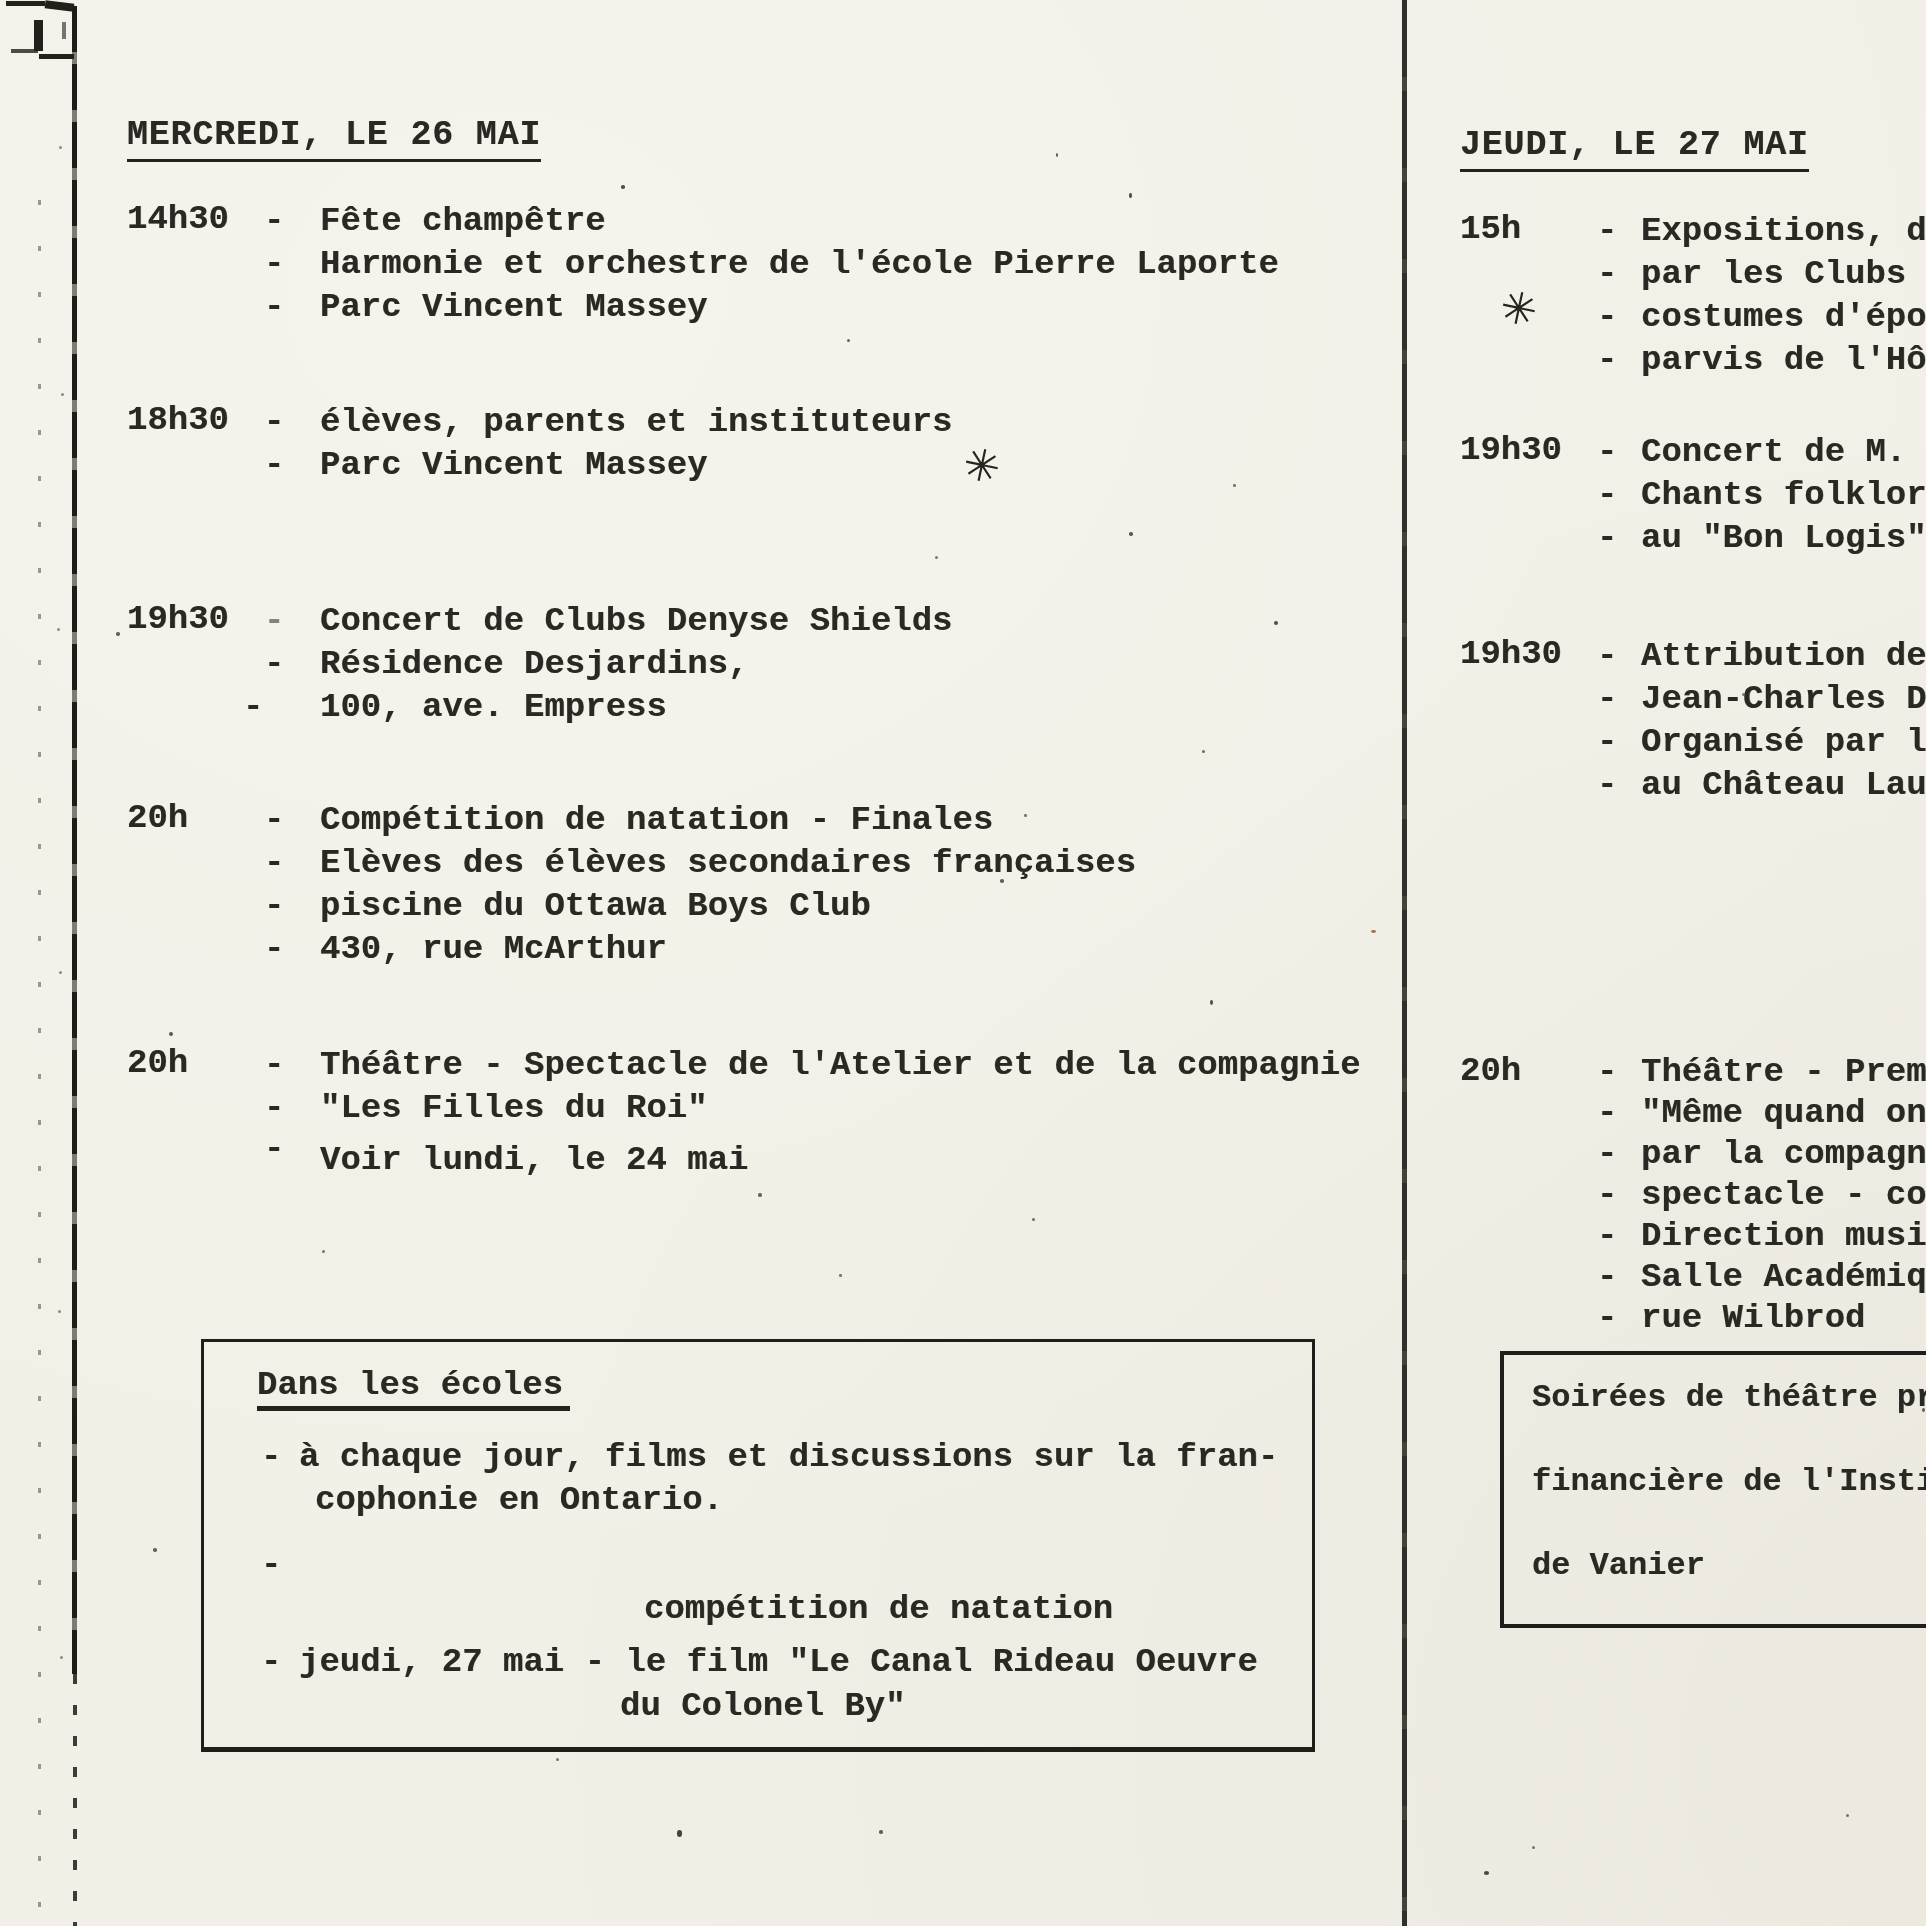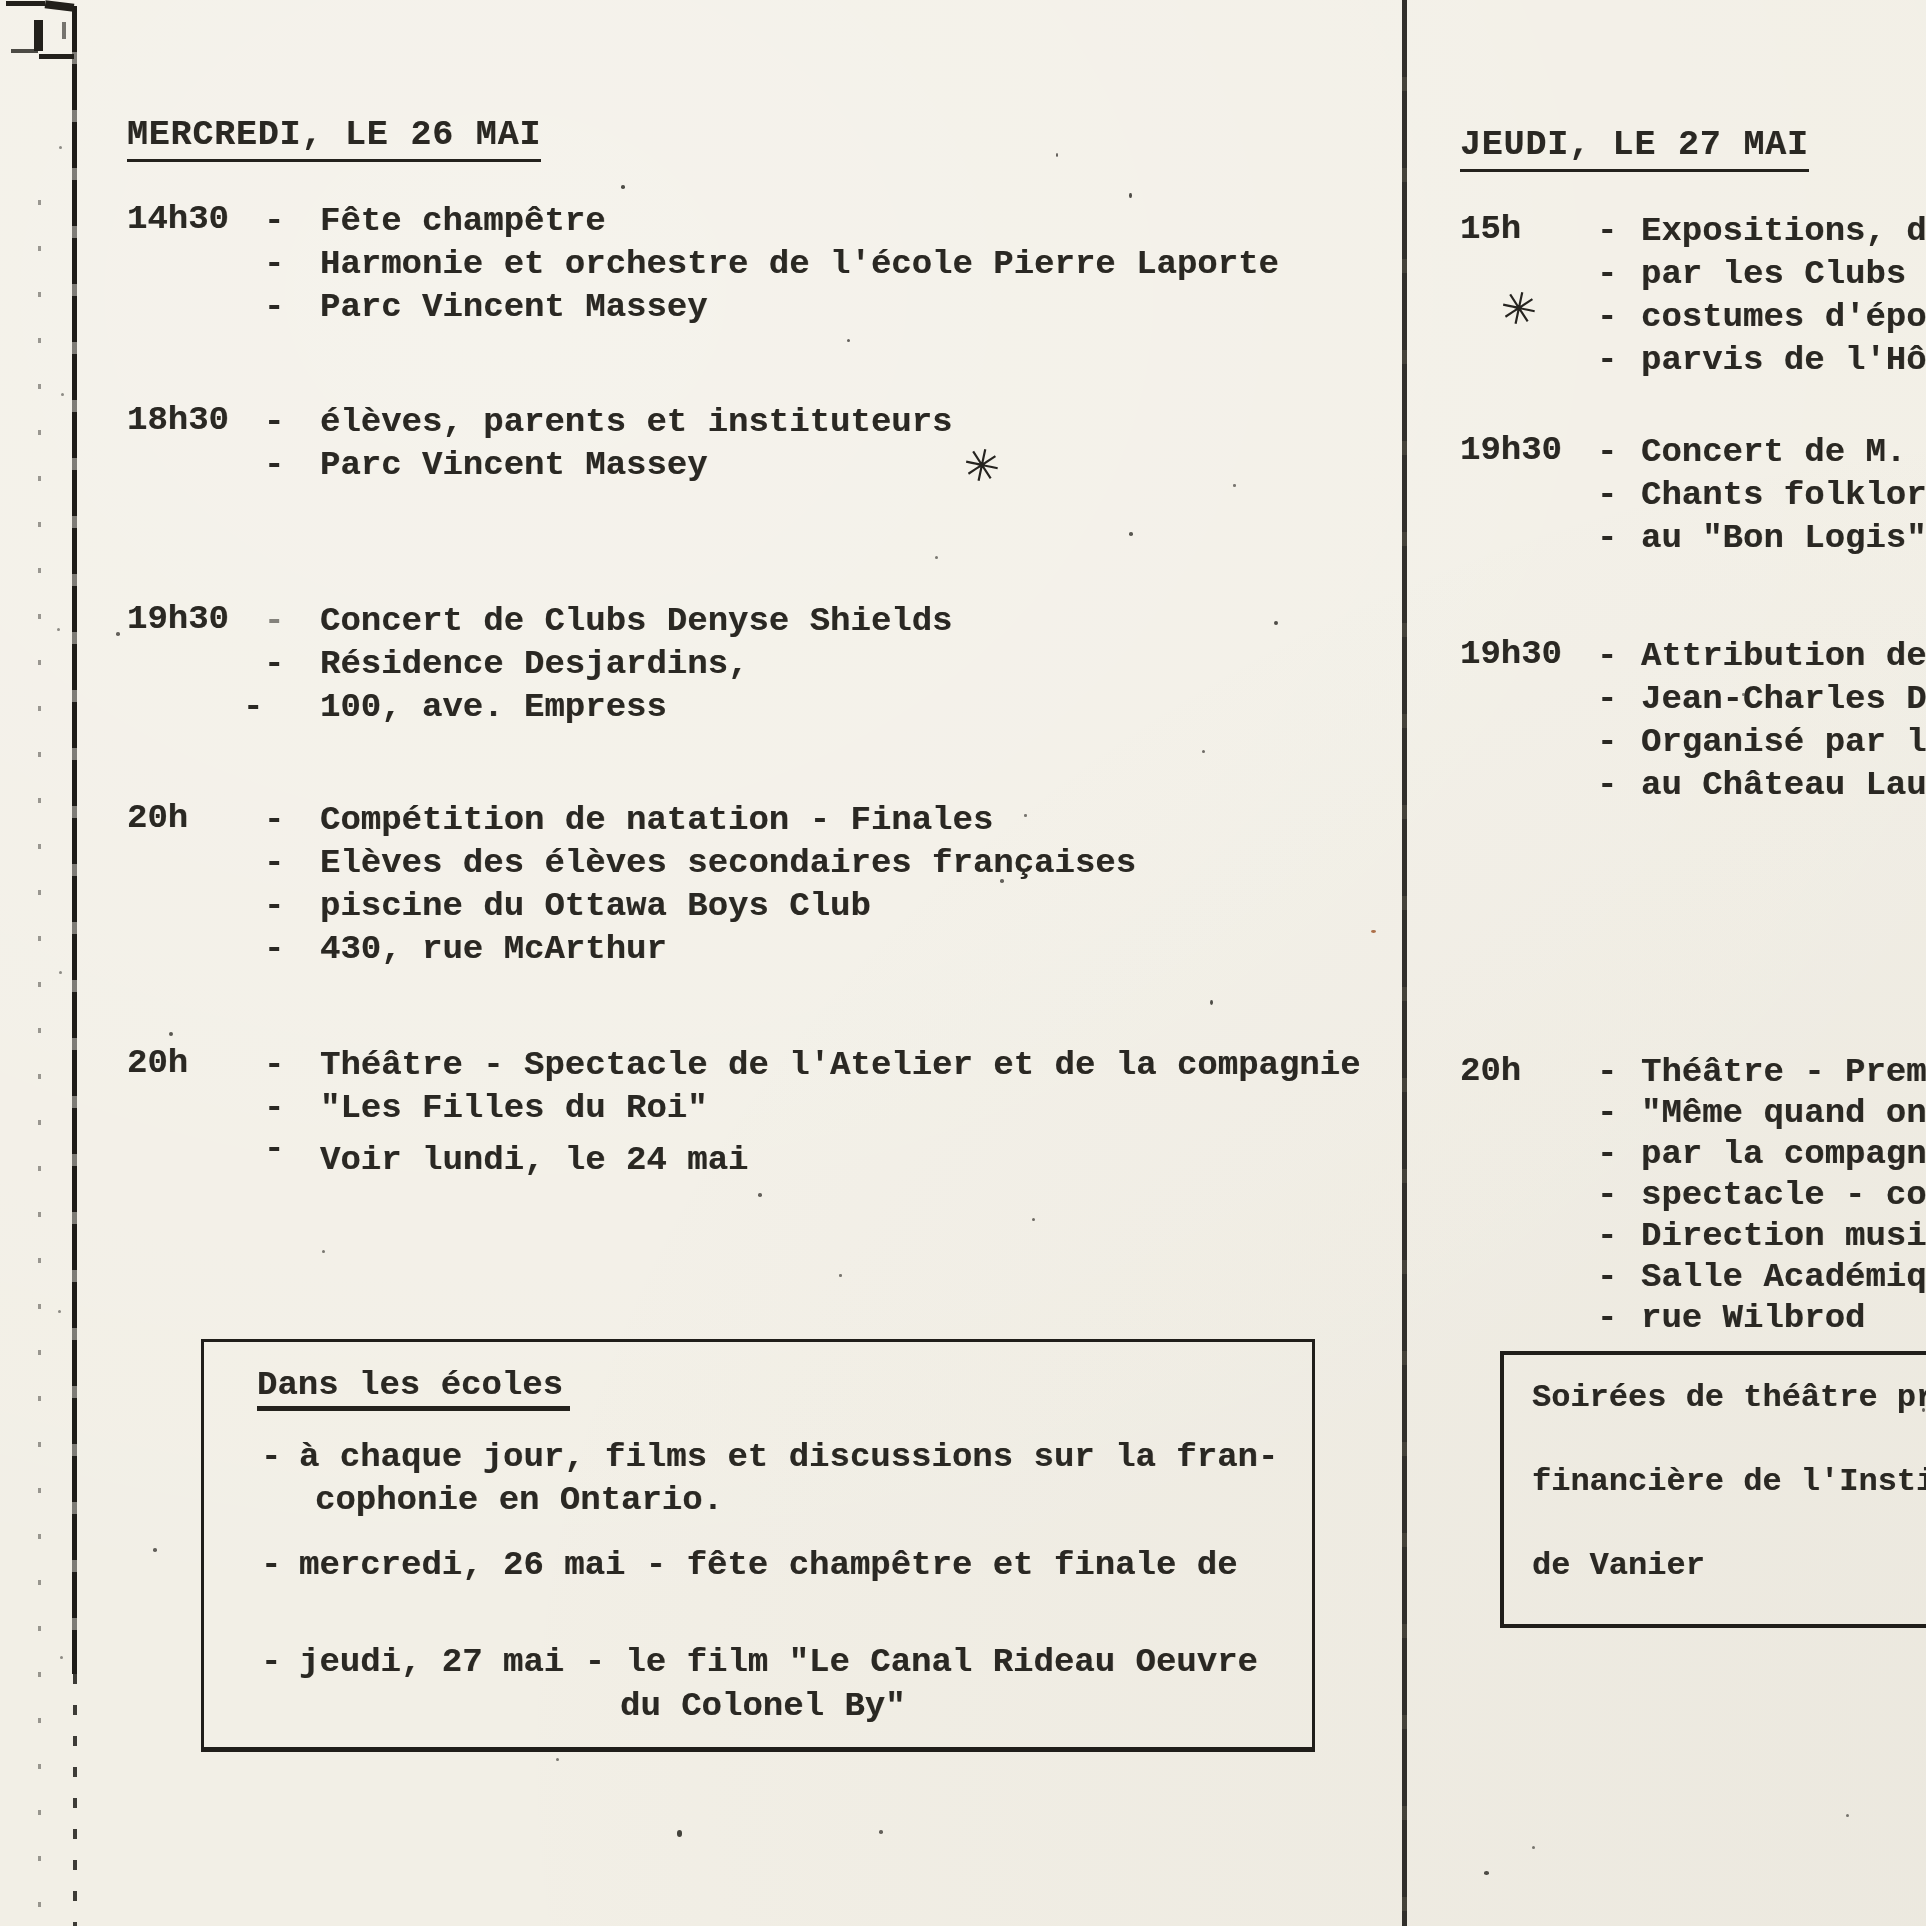--- a/index.html
+++ b/index.html
@@ -111,21 +111,21 @@
   </div>
 
   <div id="box-left" class="ibox ink">
     <div class="bline boxtitle" style="left:53px;top:24px;">Dans les écoles</div>
 
     <span class="bdash" style="left:57px;top:96px;">-</span>
     <div class="bline" style="left:111px;top:139px;">cophonie en Ontario.</div>
     <div class="bline" style="left:95px;top:96px;">à chaque jour, films et discussions sur la fran-</div>
 
     <span class="bdash" style="left:57px;top:204px;">-</span>
-    <div class="bline" style="left:95px;top:204px;">mercredi, 26 mai - fête champêtre et finale de</div>
+    <div class="bline" style="left:440px;top:248px;">compétition de natation</div>
 
     <span class="bdash" style="left:57px;top:301px;">-</span>
     <div class="bline" style="left:95px;top:301px;">jeudi, 27 mai - le film "Le Canal Rideau Oeuvre</div>
     <div class="bline" style="left:416px;top:345px;">du Colonel By"</div>
   </div>
 
   <div class="hdr ink" style="left:1460px;top:125px;">JEUDI, LE 27 MAI</div>
 
   <div class="block ink r" style="left:1460px;top:210px;">
     <span class="time">15h</span>

